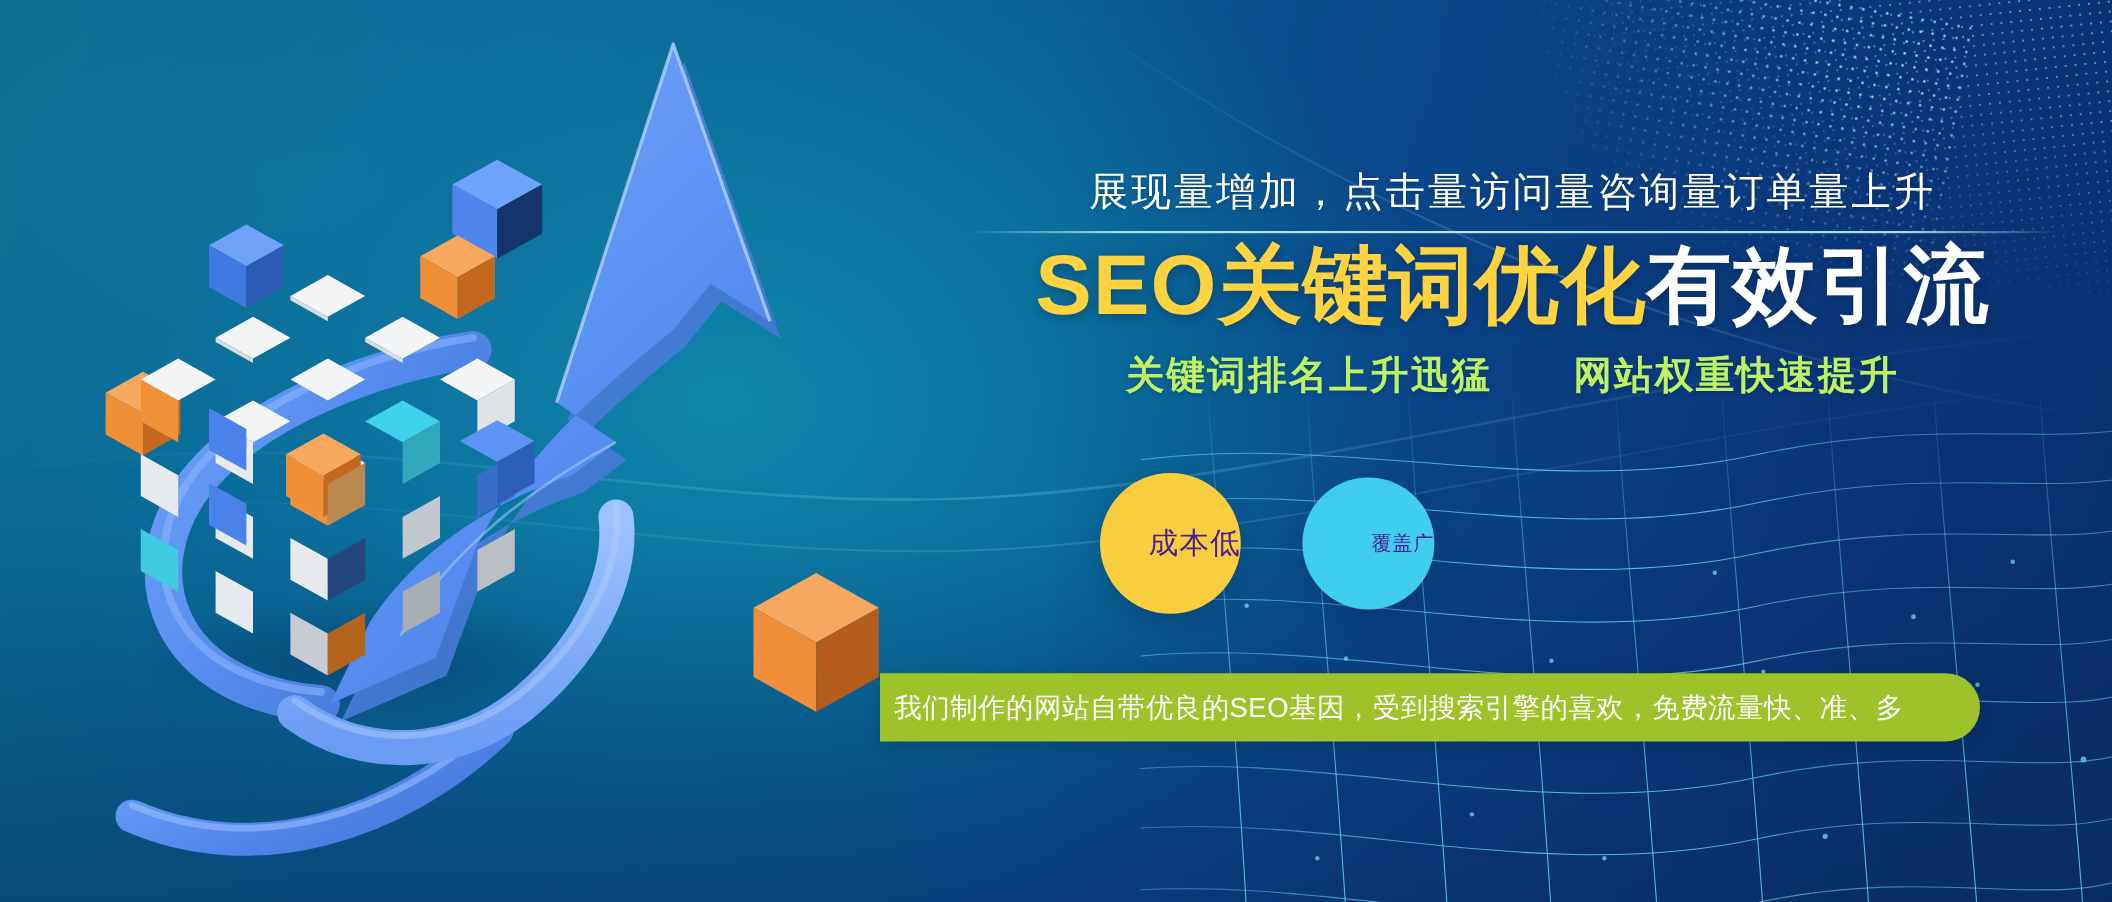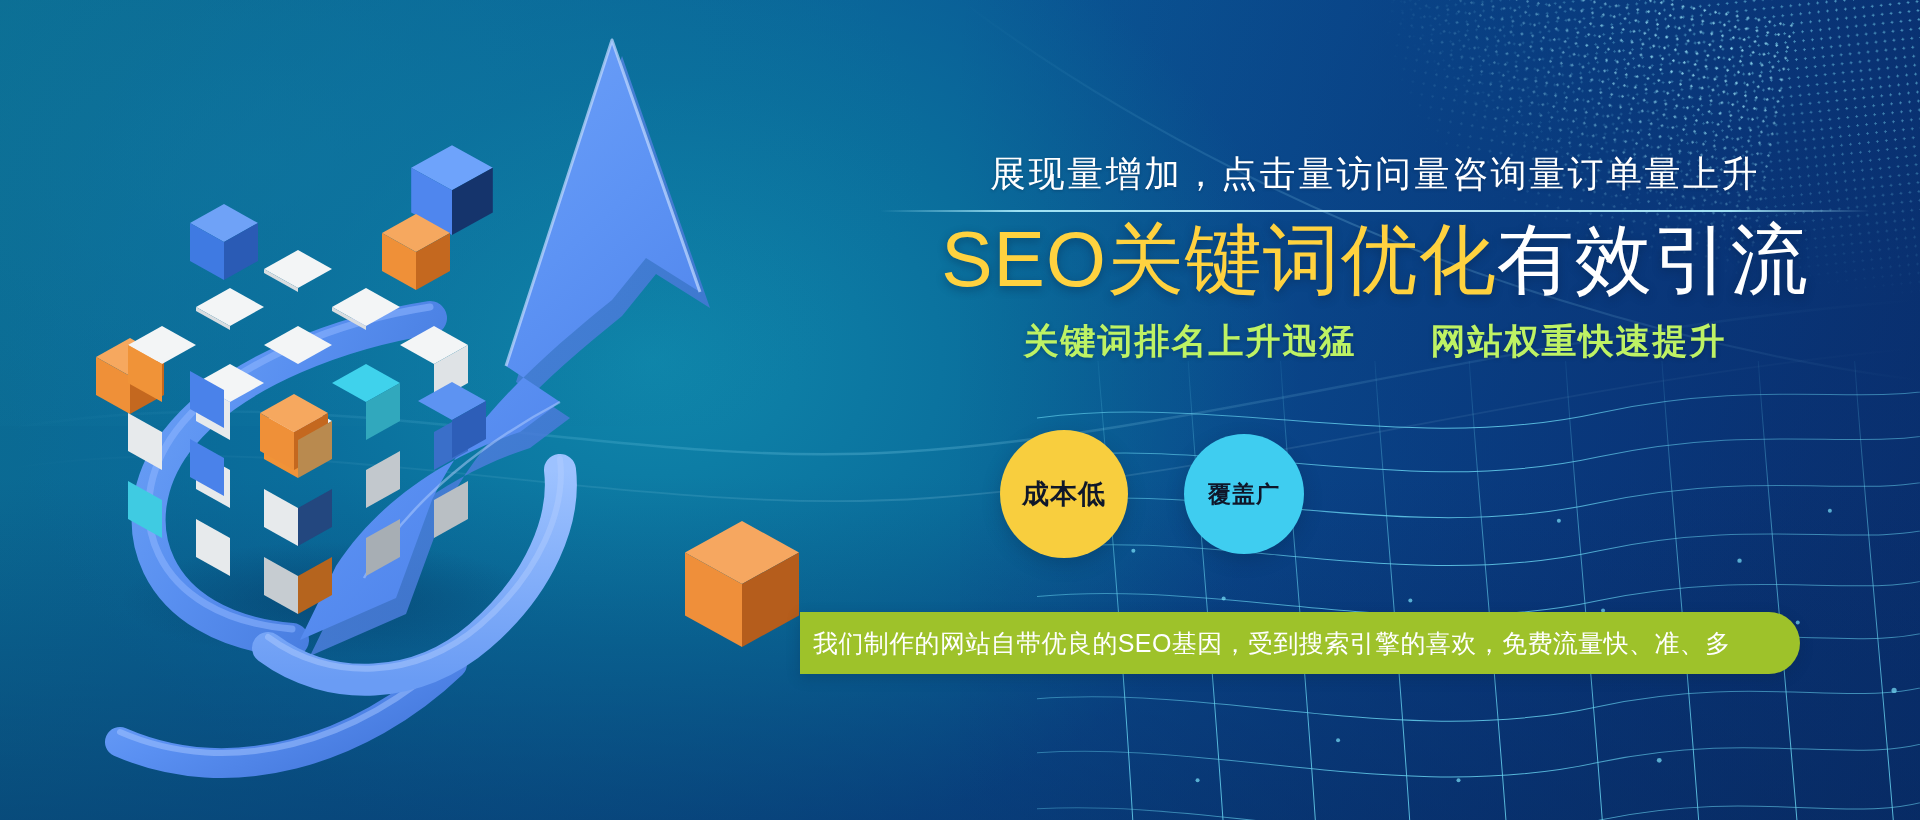--- a/index.html
+++ b/index.html
@@ -78,21 +78,21 @@
     font-weight:400;
     text-shadow:0 1px 3px rgba(0,30,60,.35);
   }
   .rule{
     height:2px;width:100%;margin:11px 0 4px 0;
     background:linear-gradient(90deg, rgba(150,225,245,0) 0%, rgba(166,232,248,.95) 14%, rgba(200,240,252,.95) 50%, rgba(166,232,248,.95) 86%, rgba(150,225,245,0) 100%);
   }
   .headline{
     text-align:center;white-space:nowrap;
     font-size:77px;line-height:1.12;
-    font-weight:400;
+    font-weight:700;
     letter-spacing:1px;
     text-shadow:0 3px 10px rgba(2,28,60,.38);
   }
   .headline .hl-yellow{color:#ffd23f;}
   .headline .hl-white{color:#ffffff;}
   .subline{
     margin-top:16px;
     text-align:center;white-space:nowrap;
     color:#bef264;
     font-size:35px;
@@ -101,28 +101,27 @@
     text-shadow:0 1px 4px rgba(0,30,60,.35);
   }
 
   
   .circles{
     position:absolute;left:1000px;top:430px;
     display:flex;align-items:center;gap:56px;
   }
   .bubble{
     width:128px;height:128px;border-radius:50%;
-    display:flex;align-items:center;justify-content:center;
-    color:#0f172a;font-size:27px;letter-spacing:1px;
+    display:flex;align-items:center;justify-content:flex-end;
+    color:#4c1d95;font-size:27px;letter-spacing:1px;
     box-shadow:0 6px 18px rgba(3,30,60,.25);
     white-space:nowrap;
-    font-weight:bold;
   }
   .bubble.b1{background:#f8ce3e;}
-  .bubble.b2{background:#3fcdf0;width:120px;height:120px;font-size:23px;}
+  .bubble.b2{background:#3fcdf0;width:120px;height:120px;font-size:18px;}
   .bubble.b3{background:#a5c72a;}
 
   
   .pill{
     position:absolute;left:800px;top:612px;
     height:62px;width:1000px;
     background:#9ec22a;
     border-radius:0 34px 34px 0;
     display:flex;align-items:center;
     padding-left:13px;

